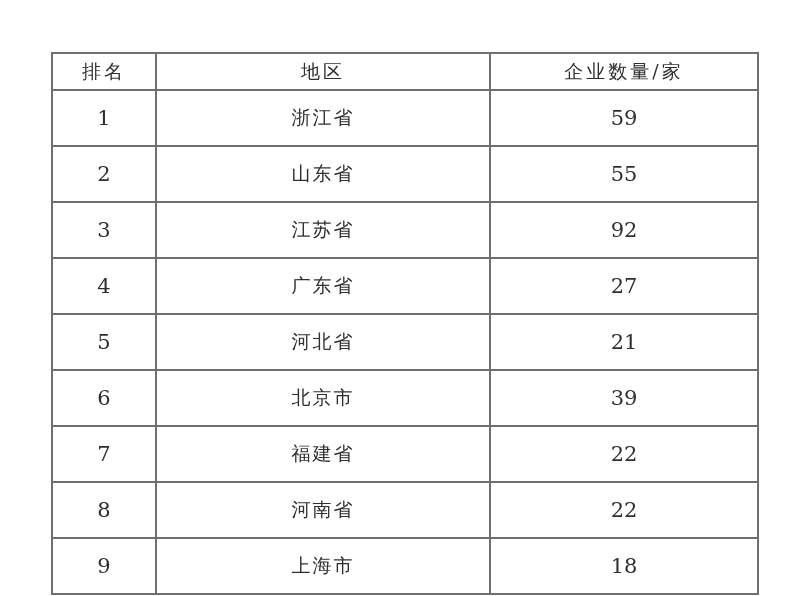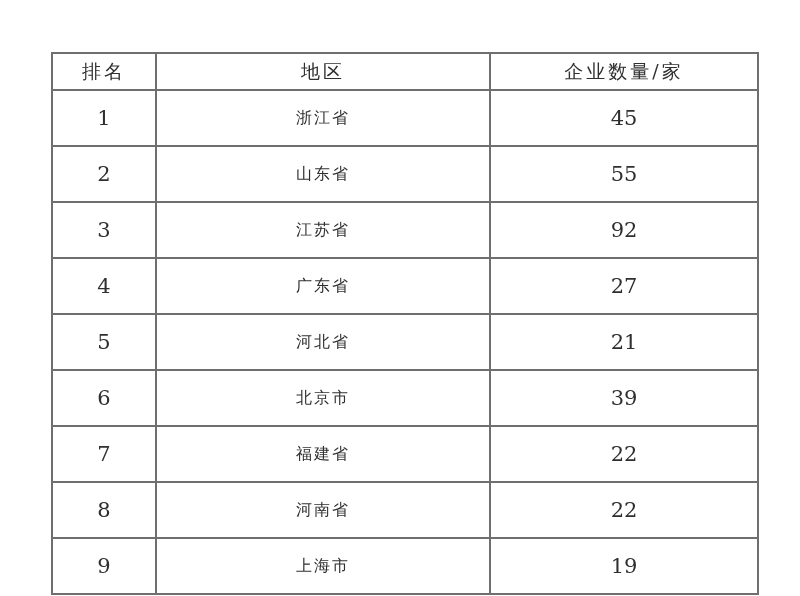--- a/index.html
+++ b/index.html
@@ -45,21 +45,21 @@
   }
   table.rank-table td {
     height: 54px; 
   }
   table.rank-table td:nth-child(1),
   table.rank-table td:nth-child(3) {
     font-size: 21px;
     letter-spacing: 0;
   }
   table.rank-table td:nth-child(2) {
-    font-size: 16px;
+    font-size: 19px;
     letter-spacing: 2px;
   }
 </style>
 </head>
 <body>
 
 <div class="page">
   <table class="rank-table">
     <colgroup>
       <col class="col-rank">
@@ -70,21 +70,21 @@
       <tr>
         <th>排名</th>
         <th>地区</th>
         <th>企业数量/家</th>
       </tr>
     </thead>
     <tbody>
         <tr>
           <td>1</td>
           <td>浙江省</td>
-          <td>45</td>
+          <td>59</td>
         </tr>
         <tr>
           <td>2</td>
           <td>山东省</td>
           <td>55</td>
         </tr>
         <tr>
           <td>3</td>
           <td>江苏省</td>
           <td>92</td>
@@ -110,17 +110,17 @@
           <td>22</td>
         </tr>
         <tr>
           <td>8</td>
           <td>河南省</td>
           <td>22</td>
         </tr>
         <tr>
           <td>9</td>
           <td>上海市</td>
-          <td>19</td>
+          <td>18</td>
         </tr>
       </tbody>
   </table>
 </div>
 
 </body></html>

